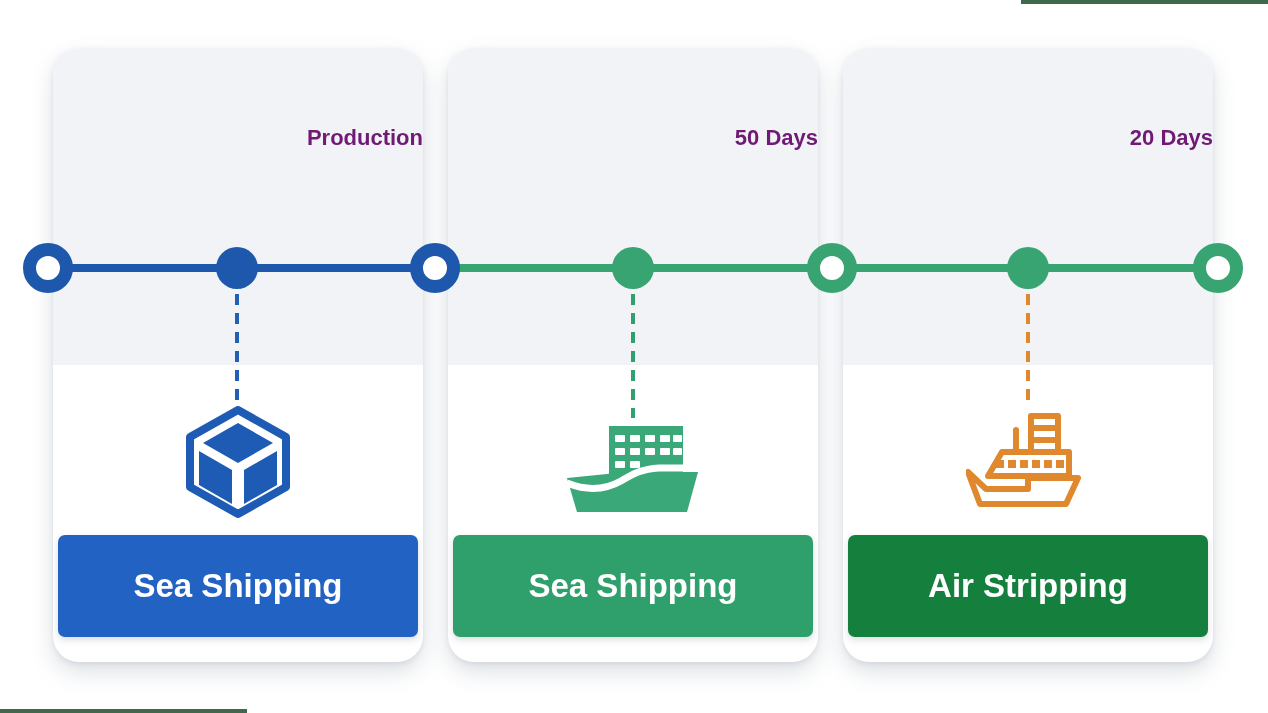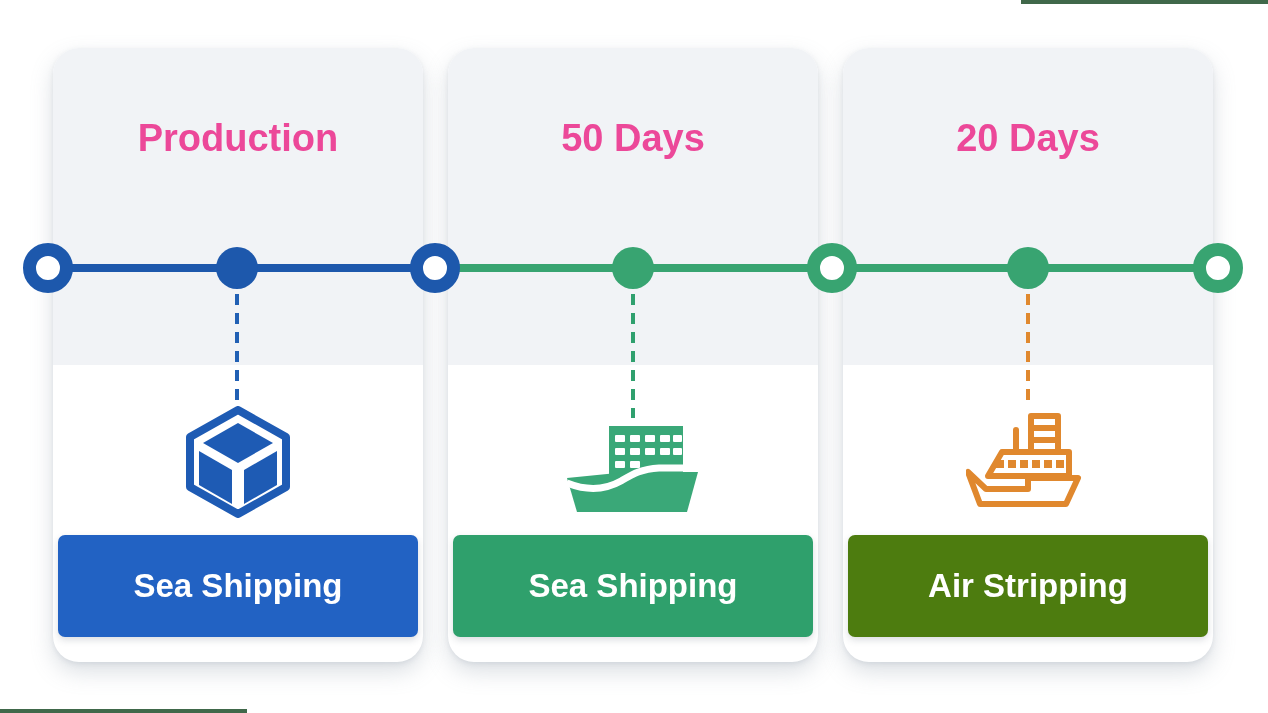--- a/index.html
+++ b/index.html
@@ -20,21 +20,21 @@
   }
   .card-header{
     position:absolute;top:0;left:0;right:0;height:317px;
     background:#f1f3f6;border-radius:26px 26px 0 0;
   }
   #card-1{left:53px;}
   #card-2{left:448px;}
   #card-3{left:843px;}
   .card-title{
     position:absolute;top:70px;left:0;right:0;height:40px;line-height:40px;
-    text-align:center;font-size:38px;font-weight:700;color:#ec4899;
+    text-align:right;font-size:22px;font-weight:700;color:#701a75;
   }
 
   
   .tl-line{position:absolute;top:264px;height:8px;}
   #tl-line-blue{left:48px;width:387px;background:#1d58ac;}
   #tl-line-green{left:435px;width:783px;background:#38a471;}
   .tl-node{position:absolute;border-radius:50%;box-sizing:border-box;}
   .tl-ring{top:243px;width:50px;height:50px;border:13px solid;background:#ffffff;}
   .tl-dot{top:247px;width:42px;height:42px;}
   .c-blue{border-color:#1d58ac;background-clip:padding-box;}
@@ -61,21 +61,21 @@
 
   
   .stage-button{
     position:absolute;left:5px;width:360px;top:487px;height:102px;
     border:none;border-radius:7px;color:#ffffff;font-size:33px;font-weight:600;
     font-family:"Liberation Sans",sans-serif;display:flex;align-items:center;justify-content:center;
     cursor:pointer;box-shadow:0 3px 7px rgba(60,70,90,0.18);
   }
   #button-1{background:#2262c3;}
   #button-2{background:#2fa06c;}
-  #button-3{background:#4d7c0f;}
+  #button-3{background:#15803d;}
 </style>
 </head>
 <body>
 
 <div id="canvas">
 
   <div id="accent-top" class="accent-bar"></div>
   <div id="accent-bottom" class="accent-bar"></div>
 
   <div id="card-1" class="card">

